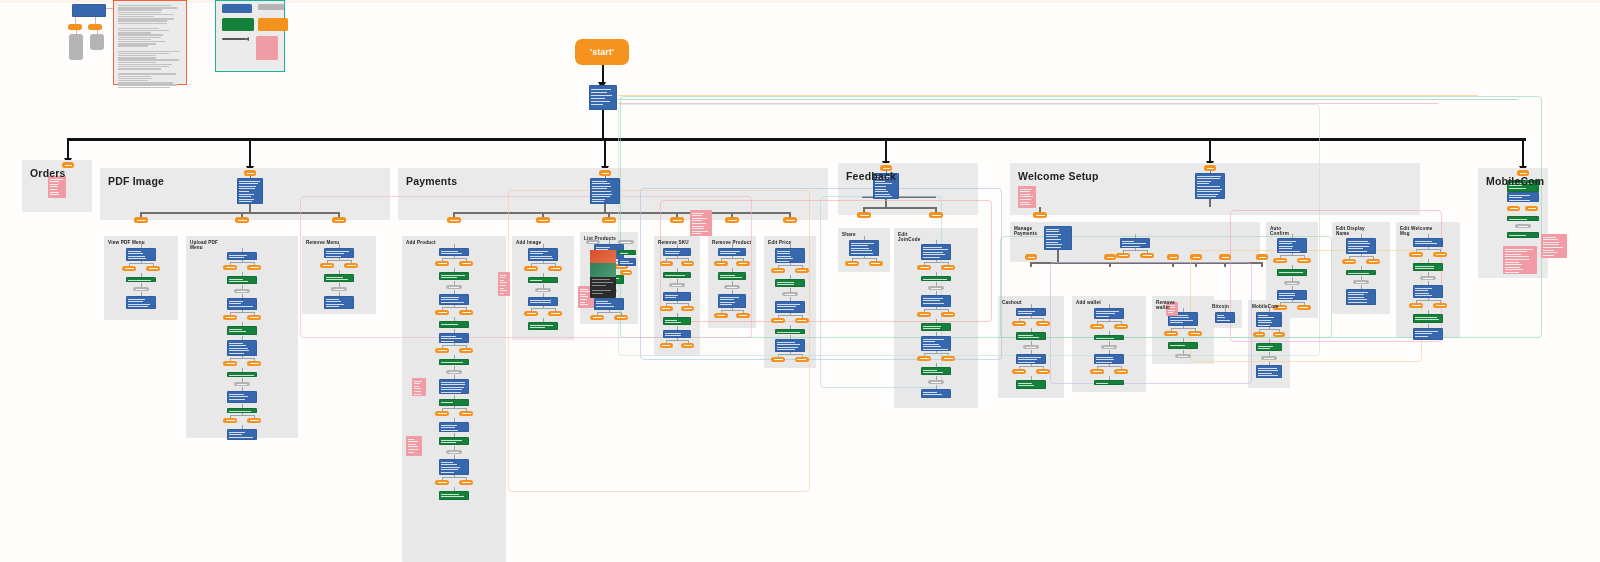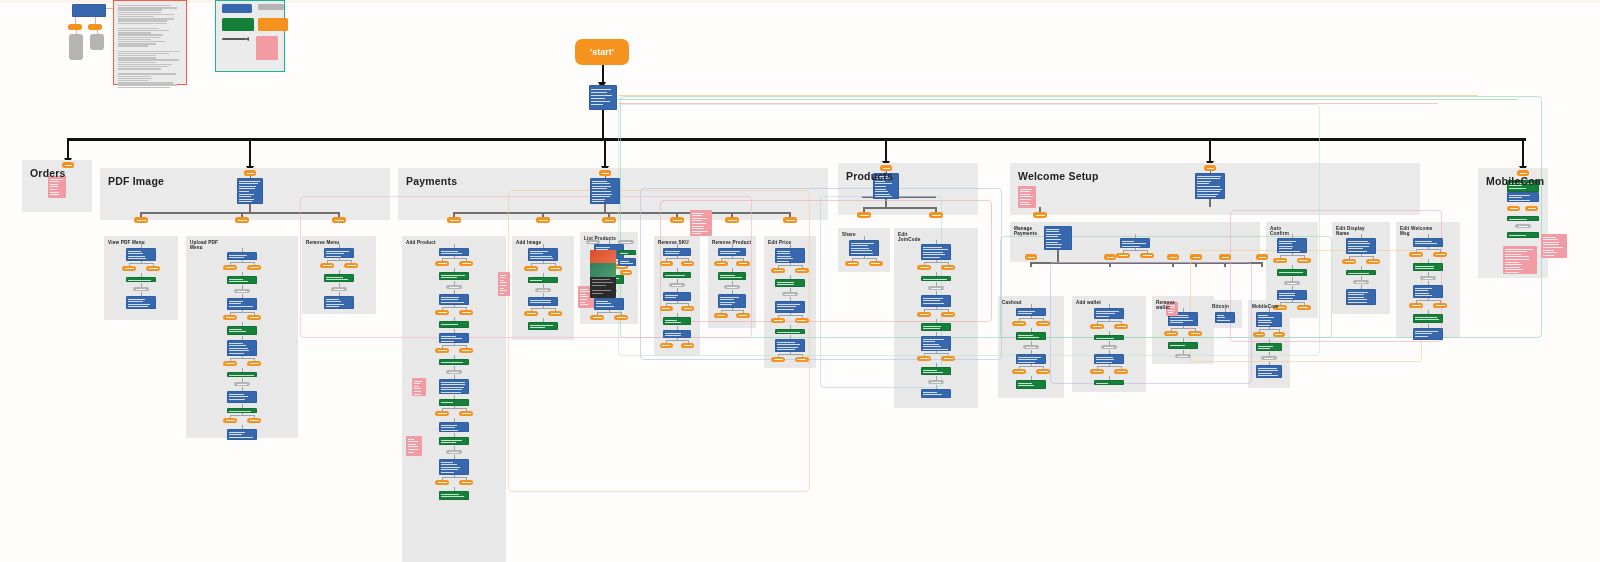--- a/index.html
+++ b/index.html
@@ -1439,21 +1439,21 @@
         <i class="ln" style="top: 5.1px; width: 12.6418px;"></i>
       </div>
       <div class="node n-orange" style="left: 620px; top: 270px; width: 12px; height: 5px;">
         <i class="ln" style="top: 2px; width: 7px; left: 2.5px;"></i>
       </div>
     </div>
   <div id="labels">
       <div class="panel-label lbl-lg" style="left: 30px; top: 167px;">Orders</div>
       <div class="panel-label lbl-lg" style="left: 108px; top: 175px;">PDF Image</div>
       <div class="panel-label lbl-lg" style="left: 406px; top: 175px;">Payments</div>
-      <div class="panel-label lbl-lg" style="left: 846px; top: 170px;">Products</div>
+      <div class="panel-label lbl-lg" style="left: 846px; top: 170px;">Feedback</div>
       <div class="panel-label lbl-lg" style="left: 1018px; top: 170px;">Welcome Setup</div>
       <div class="panel-label lbl-lg" style="left: 1486px; top: 175px;">MobileCom</div>
       <div class="panel-label lbl-sm" style="left: 108px; top: 240px; width: 68px;">View PDF Menu</div>
       <div class="panel-label lbl-sm" style="left: 190px; top: 240px; width: 106px;">Upload PDF
 Menu</div>
       <div class="panel-label lbl-sm" style="left: 306px; top: 240px; width: 68px;">Remove Menu</div>
       <div class="panel-label lbl-sm" style="left: 406px; top: 240px; width: 98px;">Add Product</div>
       <div class="panel-label lbl-sm" style="left: 516px; top: 240px; width: 56px;">Add Image</div>
       <div class="panel-label lbl-sm" style="left: 584px; top: 236px; width: 52px;">List Products</div>
       <div class="panel-label lbl-sm" style="left: 658px; top: 240px; width: 40px;">Remove SKU</div>

